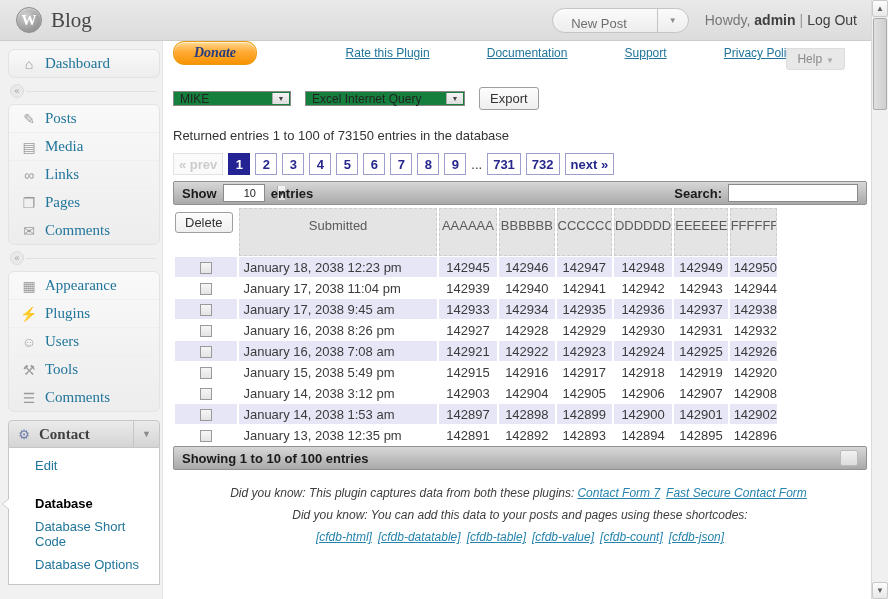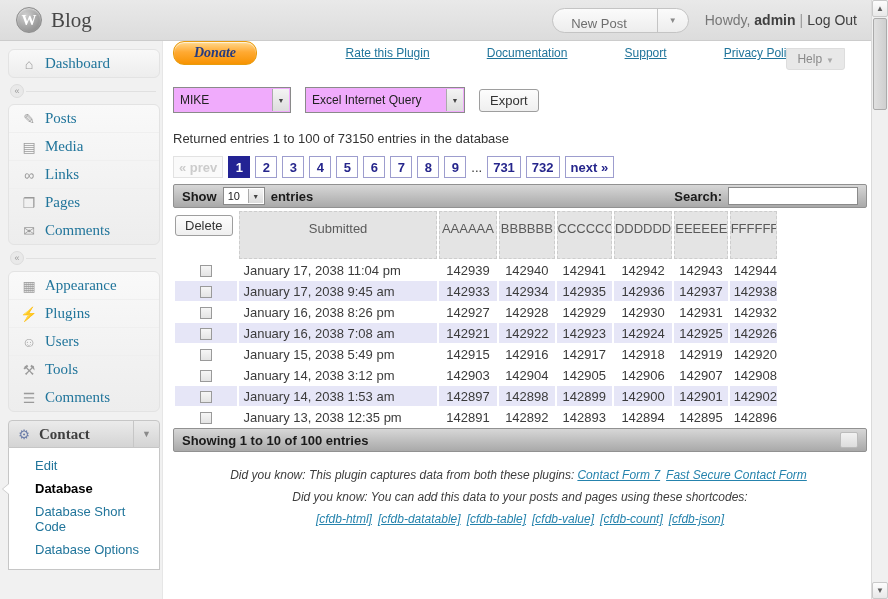--- a/index.html
+++ b/index.html
@@ -44,34 +44,34 @@
   .sep-circle{width:14px; height:14px; border-radius:50%; background:#E9E9E9; border:1px solid #DCDCDC; color:#9A9A9A; font-size:9px; line-height:12px; text-align:center; cursor:pointer;}
   .sep-line{flex:1; height:1px; background:#E0E0E0; margin-left:2px;}
 
   .contact-menu{margin-top:8px;}
   .contact-header{display:flex; align-items:center; background:linear-gradient(#EBEBEB,#D4D4D4); border:1px solid #C6C6C6; border-radius:4px 4px 0 0; height:28px; cursor:pointer;}
   .contact-gear{width:22px; text-align:center; color:#6B7CA8; font-size:13px; margin-left:4px;}
   .contact-label{font-family:Liberation Serif, serif; font-size:15px; font-weight:bold; color:#3F3F3F; flex:1; padding-left:4px;}
   .contact-arrow{width:26px; align-self:stretch; display:flex; align-items:center; justify-content:center; border-left:1px solid #C6C6C6; color:#8A8A8A; font-size:9px;}
   .contact-sub{background:#FFF; border:1px solid #C6C6C6; border-top:none; padding:6px 0 8px 0; position:relative;}
   .sub-item{display:block; padding:4px 8px 4px 26px; font-size:13px; color:var(--link-blue); text-decoration:none; cursor:pointer; position:relative;}
-  .sub-item.current{color:#000; font-weight:bold;}
+  .sub-item.current{color:#000; font-weight:bold;margin-top:15px;}
   .sub-item.current::before{content:""; position:absolute; left:-6px; top:7px; border-top:5px solid transparent; border-bottom:5px solid transparent; border-right:6px solid #FFF; filter:drop-shadow(-1px 0 0 #C6C6C6);}
 
   
   .help-tab{position:absolute; top:7px; right:26px; background:#E8E8E8; border:1px solid #DDD; border-radius:0 0 3px 3px; padding:3px 10px; font-size:12px; color:#8A8A8A; cursor:pointer;}
   .help-arrow{font-size:8px; color:#AAA; margin-left:4px;}
 
   .toolbar-row{display:flex; align-items:center; }
   .donate-btn{background:linear-gradient(#FFD98F,#FFAA33 45%,#F79302); border:1px solid #E89C0D; border-radius:11px; padding:3px 20px; font-family:"Liberation Serif", serif; font-style:italic; font-weight:bold; font-size:14px; color:#253B80; cursor:pointer; box-shadow:inset 0 1px 1px rgba(255,255,255,.7);}
   .toolbar-links{flex:1; display:flex; justify-content:space-around; padding:0 40px 0 60px;}
   .tb-link{font-size:12px; color:var(--link-blue); text-decoration:underline; cursor:pointer;}
 
   .controls-row{display:flex; align-items:center; gap:14px; margin-top:22px;}
-  .select{display:flex; align-items:stretch; background:#f0abfc; border:1px solid #8A8A8A; height:26px; cursor:pointer;}
+  .select{display:flex; align-items:stretch; background:#15803d; border:1px solid #8A8A8A; height:15px; cursor:pointer;}
   .select-value{display:flex; align-items:center; padding:0 6px; font-size:12px; color:#222; flex:1; white-space:nowrap;}
   .select-arrow{width:17px; display:flex; align-items:center; justify-content:center; background:linear-gradient(#F4F4F4,#DDDDDD); border-left:1px solid #ABABAB; font-size:7px; color:#444; margin:1px;}
   .form-select{width:118px;}
   .export-select{width:160px;}
   .btn{background:linear-gradient(#FDFDFD,#EFEFEF); border:1px solid #9E9E9E; border-radius:3px; font-size:13px; color:#333; padding:2px 10px; cursor:pointer; font-family:"Liberation Sans", sans-serif;}
   .export-btn{height:23px;}
   .delete-all-btn{height:23px; margin-left:6px;}
 
   .returned{margin-top:18px; font-size:13px; color:#333;}
 
@@ -79,21 +79,21 @@
   .pagination{display:flex; align-items:center; gap:5px; margin-top:10px;}
   .page-btn{display:inline-flex; align-items:center; justify-content:center; min-width:22px; height:22px; padding:0 5px; border:1px solid #9D9DCE; background:#FFF; color:var(--nav-navy); font-size:13px; font-weight:bold; text-decoration:none; cursor:pointer;}
   .page-btn.active{background:var(--nav-active); color:#FFF; border-color:var(--nav-active);}
   .page-btn.disabled{color:#CCC; border-color:#E2E2E2; background:#FAFAFA; cursor:default;}
   .page-btn.ellipsis{border:none; background:transparent; color:#333; font-weight:normal; min-width:10px; padding:0; cursor:default;}
 
   
   .gray-bar{margin-top:6px; height:24px; background:linear-gradient(#D7D7D7,#A9A9A9); border:1px solid #919191; border-radius:2px; display:flex; align-items:center; padding:0 8px; font-size:13px; color:#1A1A1A;}
   .gray-bar .bold{font-weight:bold;}
   .small-select{width:42px; height:18px; margin:0 6px; background:#FFF;}
-  .small-select .select-value{padding:0 4px; font-size:11px;}
+  .small-select .select-value{padding:0 20px; font-size:11px;}
   .small-select .select-arrow{width:15px;}
   .gb-spacer{flex:1;}
   .search-label{margin-right:6px;}
   .search-input{width:130px; height:18px; border:1px solid #8A8A8A; background:#FFF; font-size:12px; padding:0 4px; font-family:"Liberation Sans", sans-serif;}
   .bottom-bar{margin-top:0; font-weight:bold;}
   .bar-grip{margin-left:auto; width:18px; height:16px; background:linear-gradient(#F2F2F2,#DDD); border:1px solid #BBB; border-radius:2px;}
 
   
   .data-table{border-collapse:separate; border-spacing:2px 1px; table-layout:fixed; width:606px; margin-top:2px;}
   .data-table th{background:#E4E4E4; border:1px dashed #CDCDCD; font-weight:normal; font-size:13px; color:#5A5A5A; height:48px; vertical-align:top; padding-top:9px; text-align:center; overflow:hidden;}
@@ -286,20 +286,30 @@
           <th>AAAAAA</th>
           <th>BBBBBB</th>
           <th>CCCCCC</th>
           <th>DDDDDD</th>
           <th>EEEEEE</th>
           <th>FFFFFF</th>
         </tr>
       </thead>
       <tbody>
 
+      <tr class="alt">
+          <td class="cb-td"><span class="checkbox"></span></td>
+          <td class="date-td">January 18, 2038 12:23 pm</td>
+          <td class="num-td">142945</td>
+          <td class="num-td">142946</td>
+          <td class="num-td">142947</td>
+          <td class="num-td">142948</td>
+          <td class="num-td">142949</td>
+          <td class="num-td">142950</td>
+        </tr>
           <tr>
           <td class="cb-td"><span class="checkbox"></span></td>
           <td class="date-td">January 17, 2038 11:04 pm</td>
           <td class="num-td">142939</td>
           <td class="num-td">142940</td>
           <td class="num-td">142941</td>
           <td class="num-td">142942</td>
           <td class="num-td">142943</td>
           <td class="num-td">142944</td>
         </tr>

